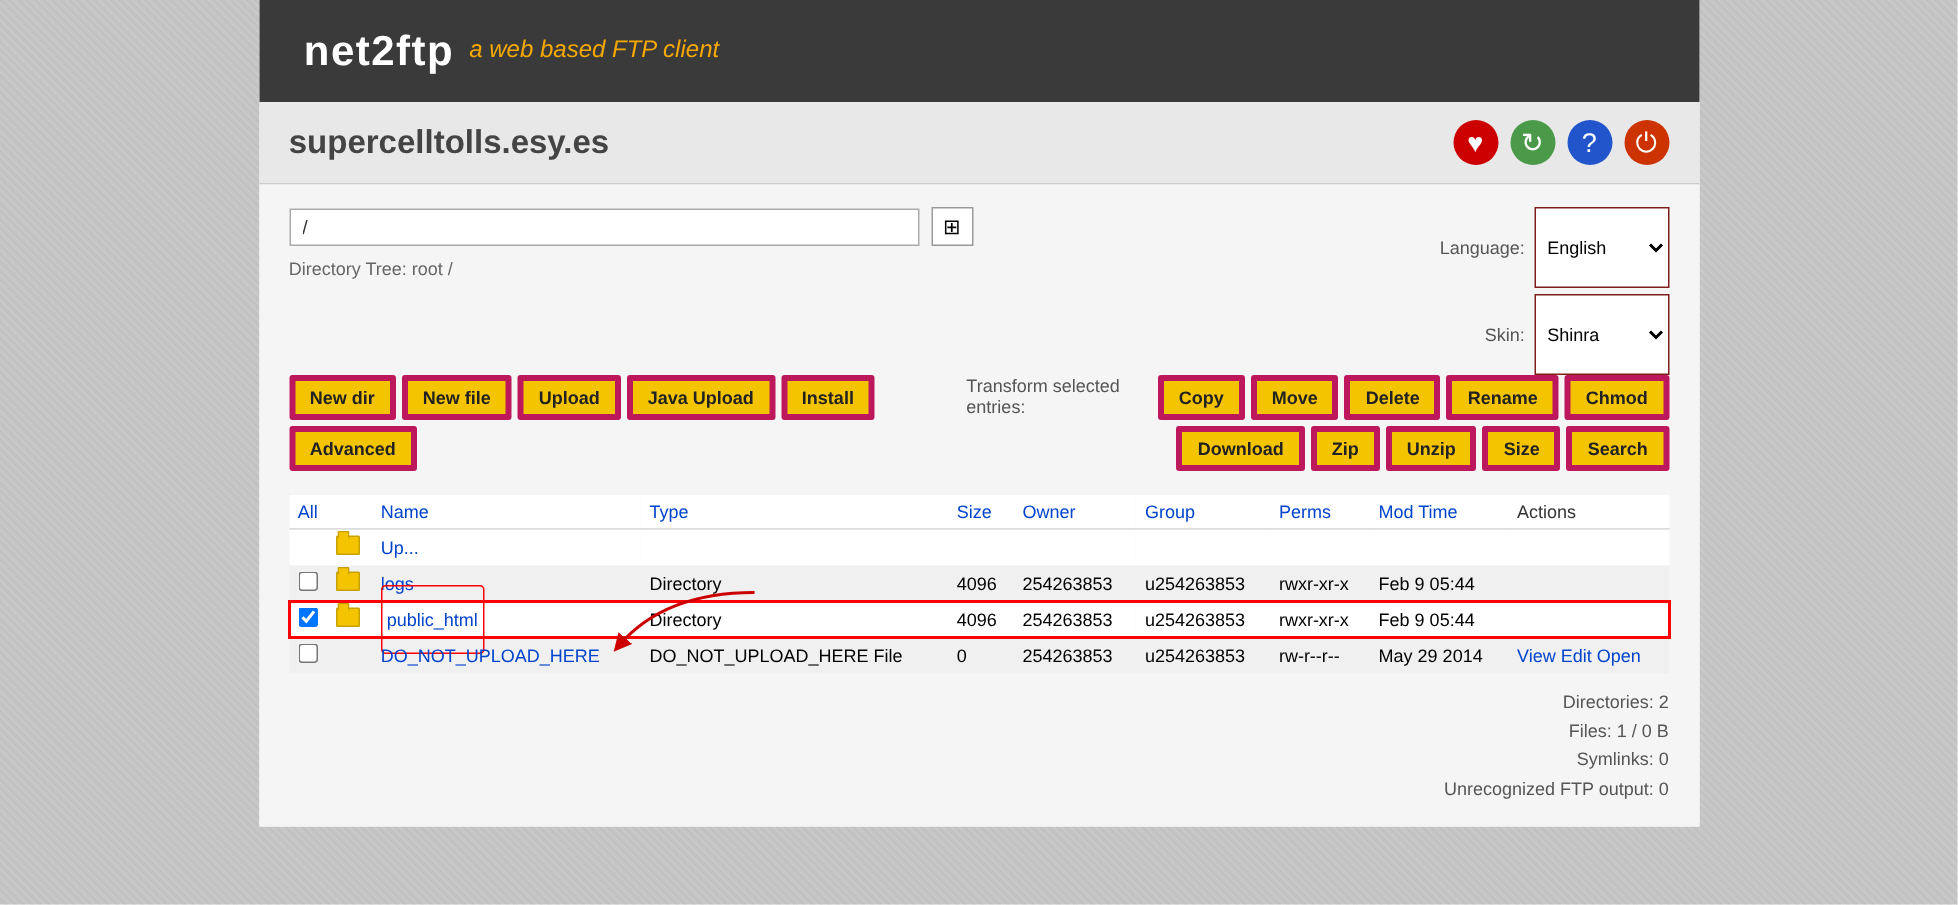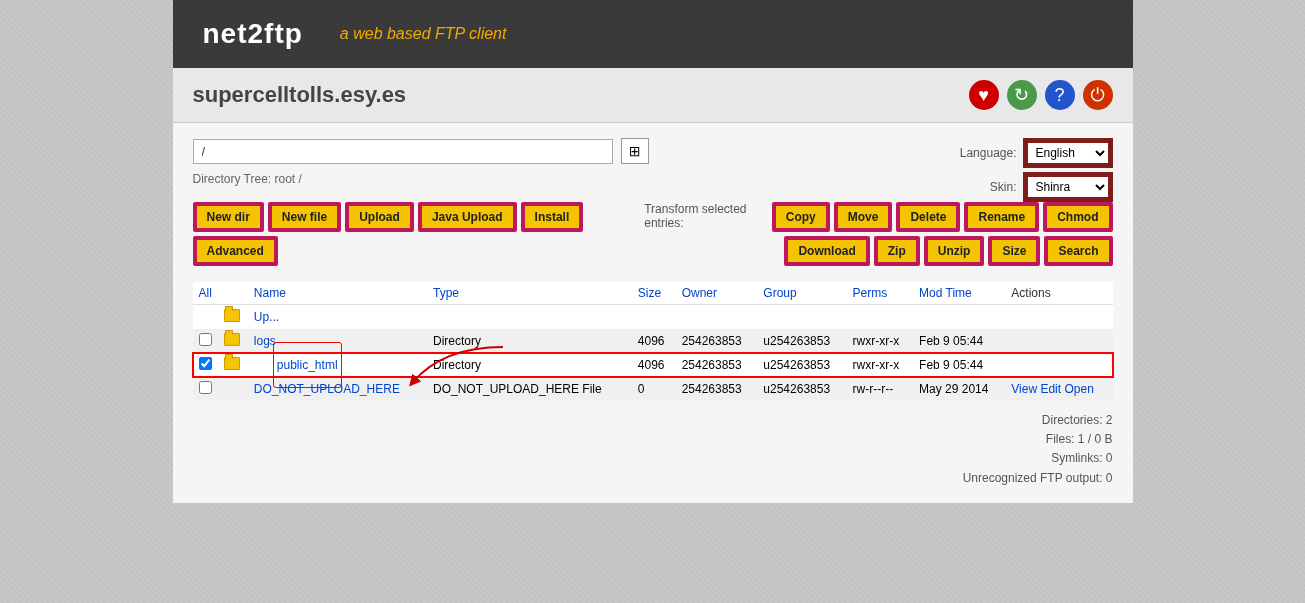--- a/index.html
+++ b/index.html
@@ -20,21 +20,20 @@
       width: 960px;
       margin: 0 auto;
       background: #fff;
     }
     
     .header {
       background-color: #3a3a3a;
       padding: 18px 30px;
       display: flex;
       align-items: center;
-      gap: 27px;
     }
     .header-logo {
       font-size: 28px;
       color: #fff;
       font-weight: bold;
       letter-spacing: 1px;
     }
     .header-tagline {
       font-size: 16px;
       color: #f5a800;
@@ -116,22 +115,22 @@
     .lang-row, .skin-row {
       display: flex;
       align-items: center;
       gap: 6px;
     }
     .lang-label {
       color: #555;
       font-size: 12px;
     }
     .lang-select {
-      padding: 2px 4px;
-      border: 5px solid #7f1d1d;
+      padding: 18px 4px;
+      border: 1px solid #7f1d1d;
       font-size: 12px;
       background: white;
       min-width: 90px;
     }
     .dir-tree {
       font-size: 12px;
       color: #666;
       margin-bottom: 15px;
     }
     
@@ -378,21 +377,21 @@
               <td>4096</td>
               <td>254263853</td>
               <td>u254263853</td>
               <td>rwxr-xr-x</td>
               <td>Feb 9 05:44</td>
               <td></td>
             </tr>
             <tr style="outline: red solid 2px; outline-offset: -1px;">
               <td><input type="checkbox" checked="" style=""></td>
               <td><span class="folder-icon"></span></td>
-              <td><a href="#" style="border: 1.5px solid red; padding: 15px 3px; border-radius: 3px; margin-left: 19px;">public_html</a></td>
+              <td><a href="#" style="border: 1.5px solid red; padding: 15px 3px; border-radius: 3px;">public_html</a></td>
               <td>Directory</td>
               <td>4096</td>
               <td>254263853</td>
               <td>u254263853</td>
               <td>rwxr-xr-x</td>
               <td>Feb 9 05:44</td>
               <td></td>
             </tr>
             <tr>
               <td><input type="checkbox" style=""></td>

